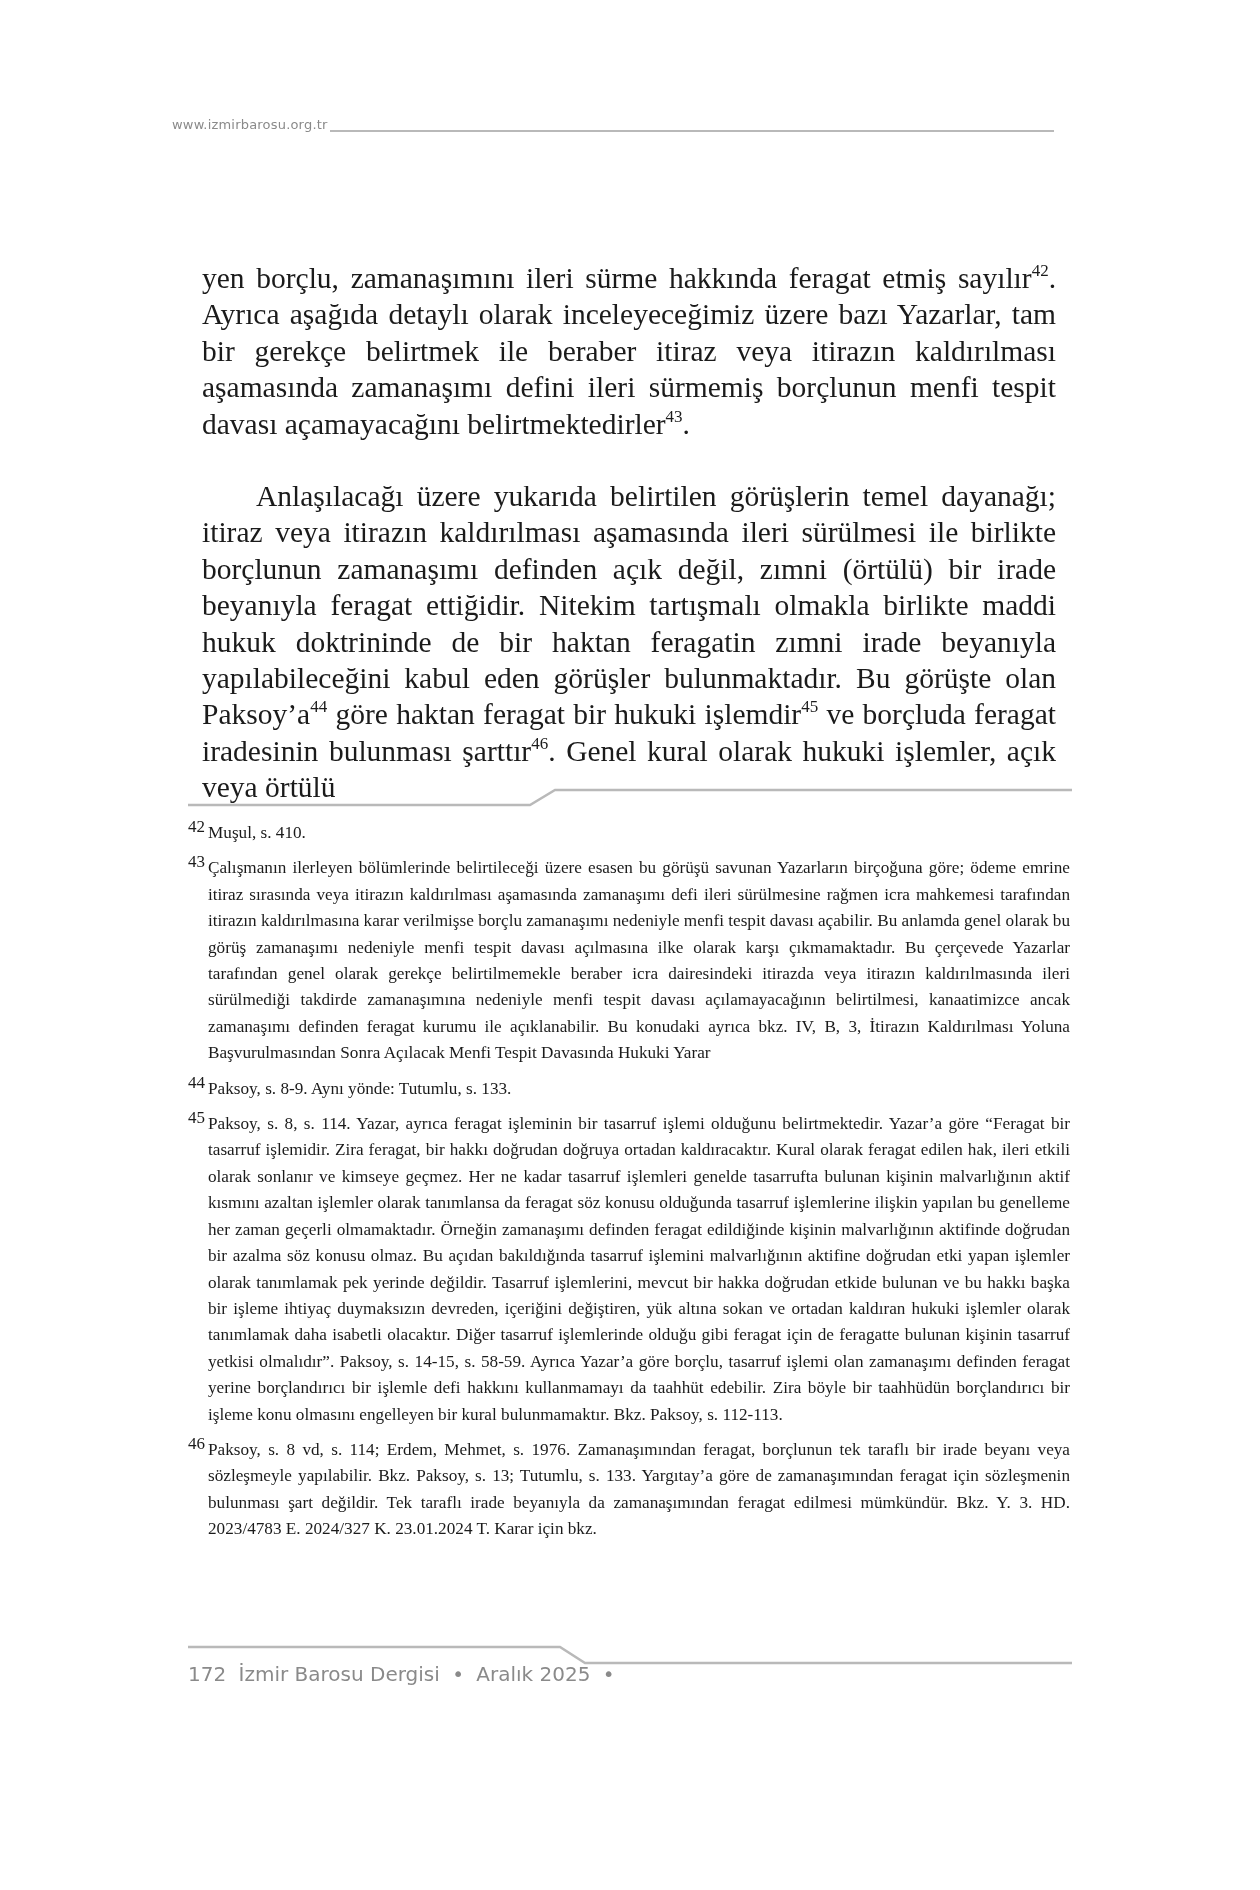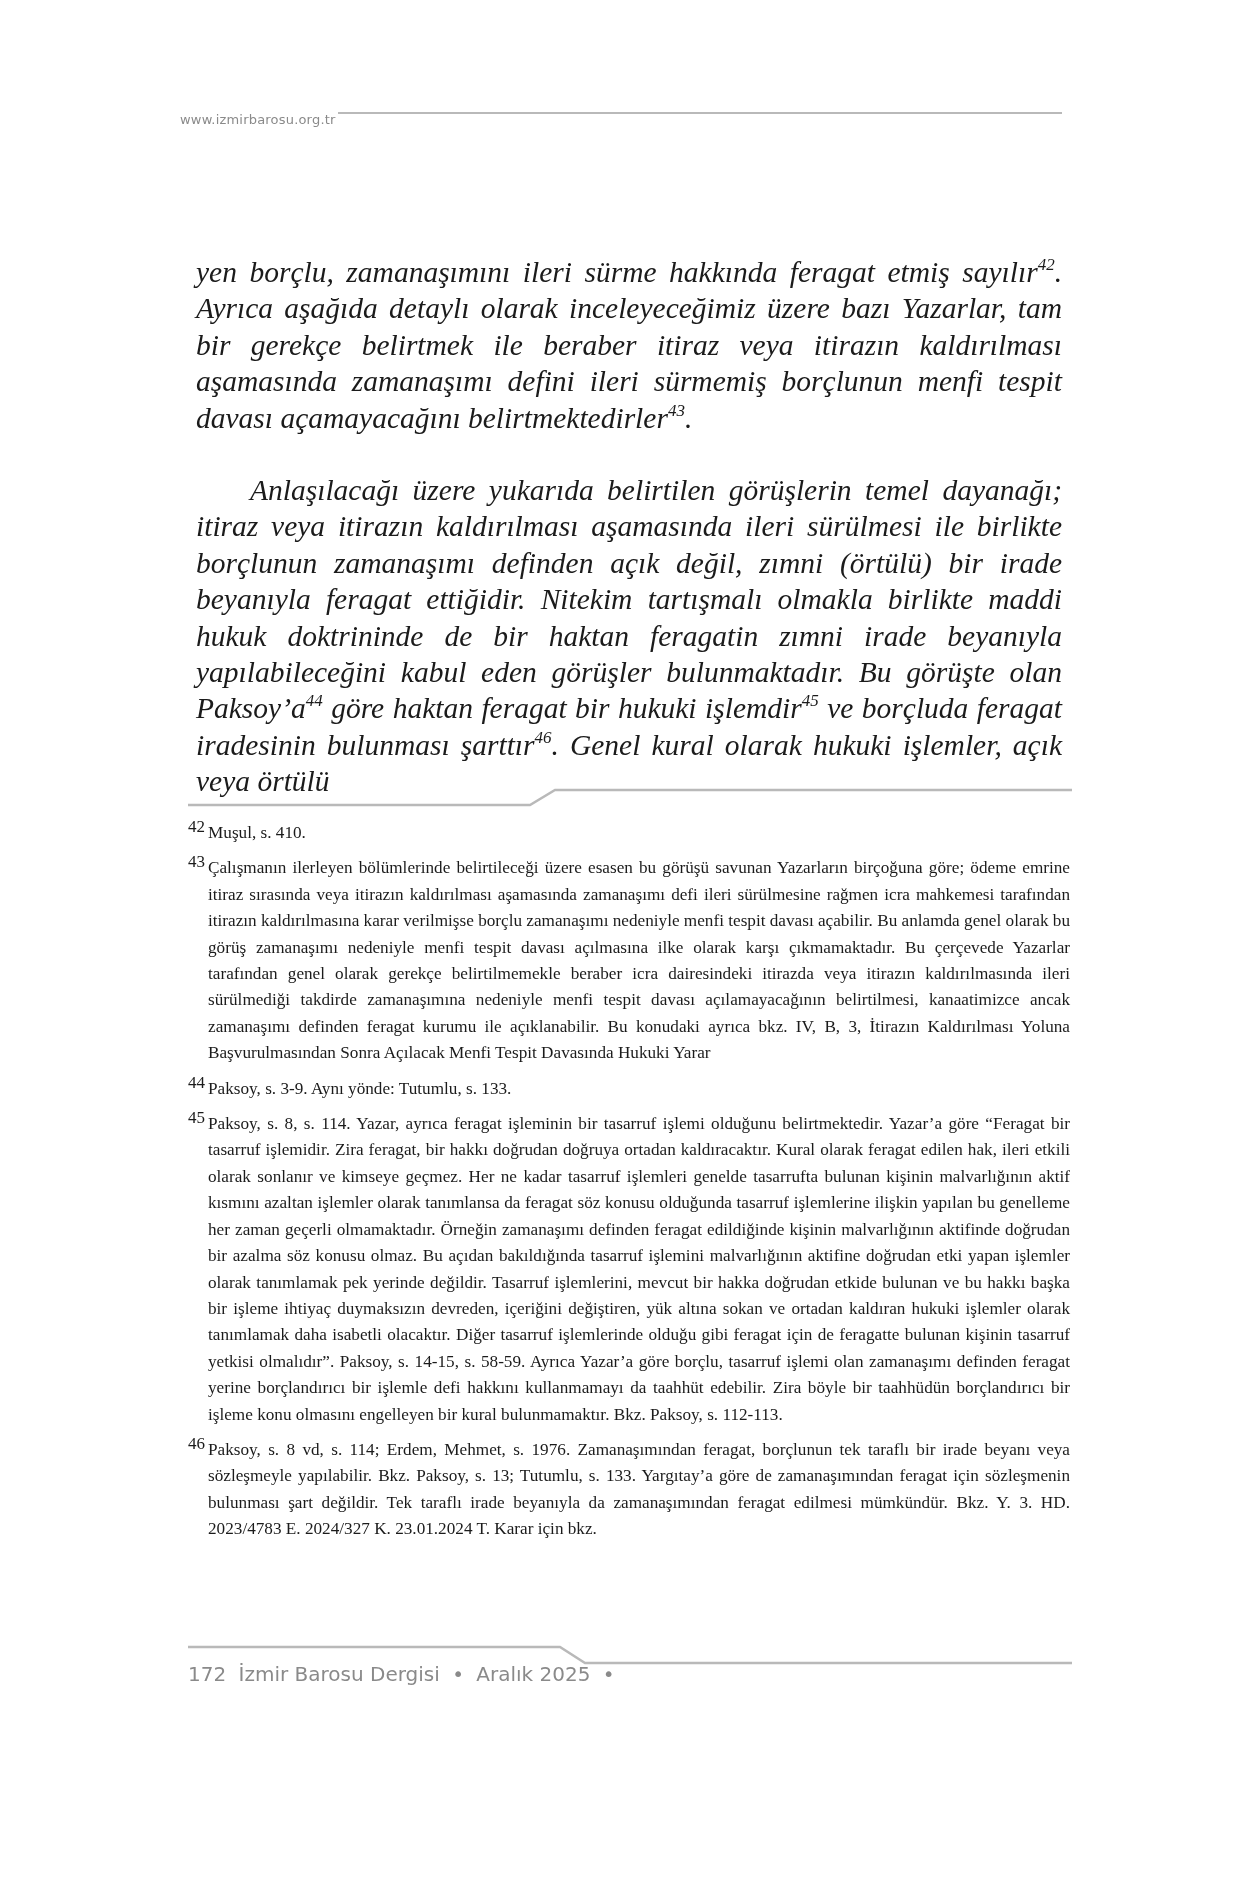--- a/index.html
+++ b/index.html
@@ -1,24 +1,24 @@
 <!DOCTYPE html>
 <html><head>
   <meta charset="utf-8">
   <style>
     html, body { margin: 0; padding: 0; background: #ffffff; }
     body { width: 1260px; height: 1890px; position: relative; overflow: hidden; }
     .page { position: absolute; left: 0; top: 0; width: 1260px; height: 1890px; }
 
-    .header { position: absolute; left: 180px; top: 112px; width: 882px; height: 20px; display: flex; align-items: flex-start; }
+    .header { position: absolute; left: 172px; top: 112px; width: 882px; height: 20px; display: flex; align-items: flex-end; }
     .header-url { font-family: "DejaVu Sans", sans-serif; font-size: 13px; color: #8a8a8a; letter-spacing: 0.2px; white-space: nowrap; }
     .header-rule { flex: 1; height: 2px; background: #b9b9b9; margin-left: 2px; }
 
     .body-text { position: absolute; left: 188px; top: 246px; width: 882px; font-family: "Liberation Serif", "DejaVu Serif", serif; font-size: 29.5px; line-height: 36.4px; color: #1b1b1b; text-align: justify; }
-    .body-text p { margin: 8px; font-style: italic; }
+    .body-text p { margin: 14px; }
     .body-text p + p { margin-top: 36px; text-indent: 54px; }
     .body-text sup { font-size: 17px; line-height: 0; vertical-align: 12px; }
 
     .fn-sep { position: absolute; left: 188px; top: 786px; width: 884px; height: 22px; }
     .footnotes { position: absolute; left: 188px; top: 820px; width: 882px; font-family: "Liberation Serif", "DejaVu Serif", serif; font-size: 17.2px; line-height: 26.4px; color: #1b1b1b; }
     .fn { position: relative; padding-left: 20px; text-align: justify; margin: 0 0 9px 0; }
     .fn-num { position: absolute; left: 0; top: -6px; font-size: 17px; }
     .fn-text { display: block; }
 
     .footer-rule { position: absolute; left: 188px; top: 1644px; width: 884px; height: 22px; }
@@ -48,21 +48,21 @@
     <div class="fn">
       <span class="fn-num">42</span>
       <span class="fn-text">Muşul, s. 410.</span>
     </div>
     <div class="fn">
       <span class="fn-num">43</span>
       <span class="fn-text">Çalışmanın ilerleyen bölümlerinde belirtileceği üzere esasen bu görüşü savunan Yazarların birçoğuna göre; ödeme emrine itiraz sırasında veya itirazın kaldırılması aşamasında zamanaşımı defi ileri sürülmesine rağmen icra mahkemesi tarafından itirazın kaldırılmasına karar verilmişse borçlu zamanaşımı nedeniyle menfi tespit davası açabilir. Bu anlamda genel olarak bu görüş zamanaşımı nedeniyle menfi tespit davası açılmasına ilke olarak karşı çıkmamaktadır. Bu çerçevede Yazarlar tarafından genel olarak gerekçe belirtilmemekle beraber icra dairesindeki itirazda veya itirazın kaldırılmasında ileri sürülmediği takdirde zamanaşımına nedeniyle menfi tespit davası açılamayacağının belirtilmesi, kanaatimizce ancak zamanaşımı definden feragat kurumu ile açıklanabilir. Bu konudaki ayrıca bkz. IV, B, 3, İtirazın Kaldırılması Yoluna Başvurulmasından Sonra Açılacak Menfi Tespit Davasında Hukuki Yarar</span>
     </div>
     <div class="fn">
       <span class="fn-num">44</span>
-      <span class="fn-text"> Paksoy, s. 3-9. Aynı yönde: Tutumlu, s. 133.</span>
+      <span class="fn-text"> Paksoy, s. 8-9. Aynı yönde: Tutumlu, s. 133.</span>
     </div>
     <div class="fn">
       <span class="fn-num">45</span>
       <span class="fn-text">Paksoy, s. 8, s. 114. Yazar, ayrıca feragat işleminin bir tasarruf işlemi olduğunu belirtmektedir. Yazar’a göre “Feragat bir tasarruf işlemidir. Zira feragat, bir hakkı doğrudan doğruya ortadan kaldıracaktır. Kural olarak feragat edilen hak, ileri etkili olarak sonlanır ve kimseye geçmez. Her ne kadar tasarruf işlemleri genelde tasarrufta bulunan kişinin malvarlığının aktif kısmını azaltan işlemler olarak tanımlansa da feragat söz konusu olduğunda tasarruf işlemlerine ilişkin yapılan bu genelleme her zaman geçerli olmamaktadır. Örneğin zamanaşımı definden feragat edildiğinde kişinin malvarlığının aktifinde doğrudan bir azalma söz konusu olmaz. Bu açıdan bakıldığında tasarruf işlemini malvarlığının aktifine doğrudan etki yapan işlemler olarak tanımlamak pek yerinde değildir. Tasarruf işlemlerini, mevcut bir hakka doğrudan etkide bulunan ve bu hakkı başka bir işleme ihtiyaç duymaksızın devreden, içeriğini değiştiren, yük altına sokan ve ortadan kaldıran hukuki işlemler olarak tanımlamak daha isabetli olacaktır. Diğer tasarruf işlemlerinde olduğu gibi feragat için de feragatte bulunan kişinin tasarruf yetkisi olmalıdır”. Paksoy, s. 14-15, s. 58-59. Ayrıca Yazar’a göre borçlu, tasarruf işlemi olan zamanaşımı definden feragat yerine borçlandırıcı bir işlemle defi hakkını kullanmamayı da taahhüt edebilir. Zira böyle bir taahhüdün borçlandırıcı bir işleme konu olmasını engelleyen bir kural bulunmamaktır. Bkz. Paksoy, s. 112-113.</span>
     </div>
     <div class="fn">
       <span class="fn-num">46</span>
       <span class="fn-text">Paksoy, s. 8 vd, s. 114; Erdem, Mehmet, s. 1976. Zamanaşımından feragat, borçlunun tek taraflı bir irade beyanı veya sözleşmeyle yapılabilir. Bkz. Paksoy, s. 13; Tutumlu, s. 133. Yargıtay’a göre de zamanaşımından feragat için sözleşmenin bulunması şart değildir. Tek taraflı irade beyanıyla da zamanaşımından feragat edilmesi mümkündür. Bkz. Y. 3. HD. 2023/4783 E. 2024/327 K. 23.01.2024 T. Karar için bkz.</span>
     </div>
   </div>

